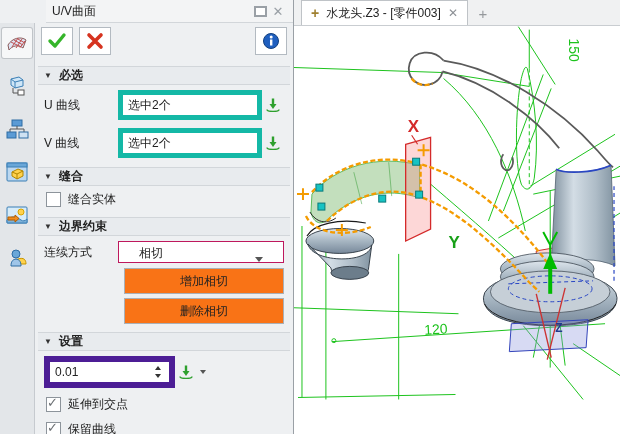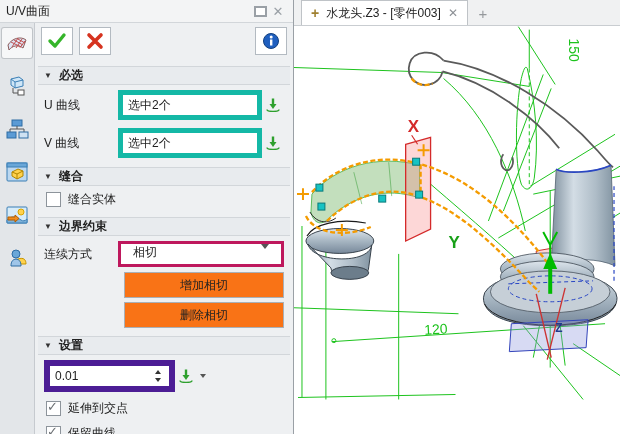--- a/index.html
+++ b/index.html
@@ -1,21 +1,21 @@
 <!DOCTYPE html>
 <html><head>
 <meta charset="utf-8">
 <style>
   html,body{margin:0;padding:0;}
   body{width:620px;height:434px;overflow:hidden;font-family:"Liberation Sans","DejaVu Sans",sans-serif;font-size:12px;color:#222;background:#fff;}
   .app{display:flex;width:620px;height:434px;}
 
   
   .panel{width:293px;min-width:293px;background:#eef0f2;border-right:1px solid #9aa0a6;display:flex;flex-direction:column;}
-  .titlebar{height:22px;display:flex;align-items:center;padding:0 6px;background:#f3f4f5;border-bottom:1px solid #d2d6da;}
+  .titlebar{height:22px;display:flex;align-items:center;padding:0 6px;background:#f3f4f5;border-bottom:1px solid #d2d6da;margin-left:46px;}
   .titlebar .title{flex:1;font-size:12px;}
   .win-btn{width:18px;height:16px;display:flex;align-items:center;justify-content:center;color:#8b9096;font-weight:bold;cursor:default;}
   .dock-glyph{width:9px;height:7px;border:2px solid #9aa0a6;background:#fff;}
   .close-glyph{font-size:13px;line-height:13px;color:#9aa0a6;font-weight:bold;}
 
   .panel-body{flex:1;display:flex;min-height:0;}
   .iconstrip{width:34px;background:#e3e6e9;border-right:1px solid #c6cacf;display:flex;flex-direction:column;align-items:center;padding-top:5px;gap:13px;}
   .icon-slot{width:30px;height:30px;display:flex;align-items:center;justify-content:center;border-radius:2px;}
   .icon-slot.active{background:#f6f7f8;box-shadow:0 0 0 1px #c0c4c8;}
 
@@ -24,21 +24,21 @@
   .tb-btn{width:30px;height:26px;background:#fff;border:1px solid #b3bac1;display:flex;align-items:center;justify-content:center;}
   .spacer{flex:1;}
 
   .sec-header{display:flex;align-items:center;gap:7px;height:18px;padding:0 6px;font-weight:bold;background:#e8ebee;border-top:1px solid #d2d6da;border-bottom:1px solid #d2d6da;margin-top:6px;}
   .sec-header:first-of-type{margin-top:0;}
   .tri{font-size:8px;color:#333;}
   .row{display:flex;align-items:center;padding:5px 6px 3px;}
   .row .lbl{width:74px;}
   .field{flex:1;height:20px;background:#fff;border:5px solid #14b8a6;display:flex;align-items:center;padding:0 5px;}
   .pick-btn{width:22px;height:20px;display:flex;align-items:center;justify-content:center;}
-  .combo{flex:1;height:20px;background:#fff;border:3px solid #be185d;display:flex;align-items:flex-start;padding:0 12px;}
+  .combo{flex:1;height:20px;background:#fff;border:1px solid #be185d;display:flex;align-items:flex-end;padding:0 20px;}
   .combo .caret{margin-left:auto;width:0;height:0;border-left:4px solid transparent;border-right:4px solid transparent;border-top:5px solid #555;}
   .wide-btn{margin-left:80px;flex:1;height:24px;background:#f97316;border:1px solid #a9b0b7;display:flex;align-items:center;justify-content:center;}
   .btn-row{display:flex;padding:2px 6px;}
 
   .cb{width:13px;height:13px;min-width:13px;background:#fff;border:1px solid #8d949b;position:relative;}
   .cb.checked::after{content:"✓";position:absolute;left:0px;top:-3px;font-size:13px;font-weight:bold;color:#6b6f73;}
   .cb-row{display:flex;align-items:center;gap:7px;padding:5px 6px 3px 8px;}
 
   .tol-field{width:110px;height:20px;background:#fff;border:6px solid #4c1d95;display:flex;align-items:center;padding:0 4px 0 5px;}
   .tol-text{flex:1;}

